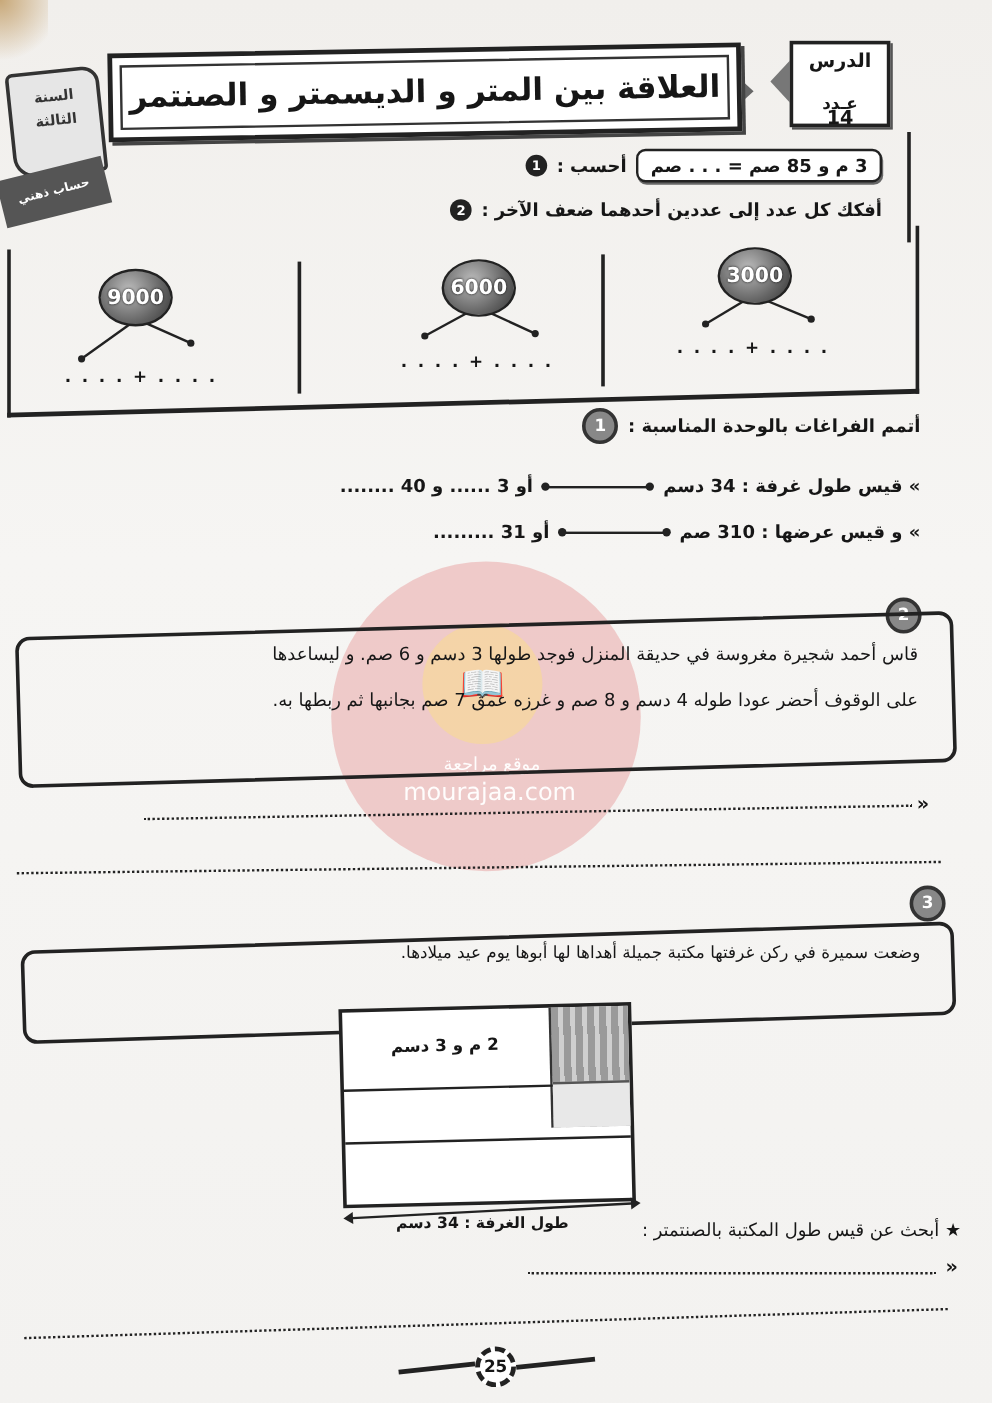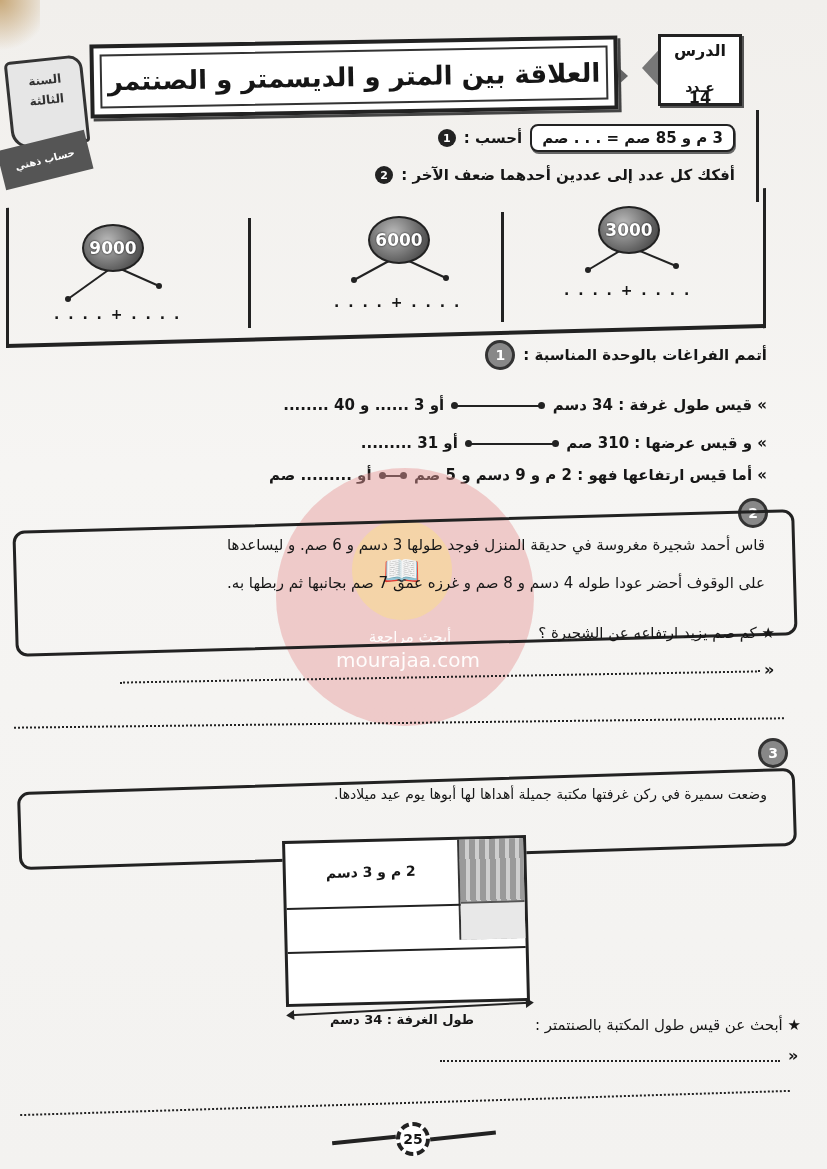--- a/index.html
+++ b/index.html
@@ -165,40 +165,30 @@
     <span>قيس طول غرفة : 34 دسم</span>
     <span class="arrowline"></span>
     <span>أو 3 ...... و 40 ........</span>
   </div>
   <div class="abs line rtl" style="top:434px;">
     <span>»</span>
     <span>و قيس عرضها : 310 صم</span>
     <span class="arrowline"></span>
     <span>أو 31 .........</span>
   </div>
-  <div class="abs line rtl" style="top:466px; right:60px;">
-    <span>»</span>
-    <span>أما قيس ارتفاعها فهو : 2 م و 9 دسم و 5 صم</span>
-    <span class="arrowline" style="width:24px;"></span>
-    <span>أو ......... صم</span>
-  </div>
 
   <div class="abs wm"></div>
   <div class="abs wm-inner">📖</div>
-  <div class="abs wm-text1">أبحث مراجعة</div>
+  <div class="abs wm-text1">موقع مراجعة</div>
   <div class="abs wm-text2">mourajaa.com</div>
 
   <span class="abs ex-badge" style="left:738px; top:498px;">2</span>
   <div class="abs ex2-box"></div>
   <div class="abs ex2-text rtl" style="top:536px;">قاس أحمد شجيرة مغروسة في حديقة المنزل فوجد طولها 3 دسم و 6 صم. و ليساعدها</div>
   <div class="abs ex2-text rtl" style="top:574px;">على الوقوف أحضر عودا طوله 4 دسم و 8 صم و غرزه عمق 7 صم بجانبها ثم ربطها به.</div>
-  <div class="abs ex2-text rtl" style="top:624px; right:52px;">
-    <span>★</span>
-    <span>كم صم يزيد ارتفاعه عن الشجيرة ؟</span>
-  </div>
   <div class="abs bold" style="left:764px; top:660px; font-size:16px;">»</div>
   <div class="dotted" style="left:120px; top:676px; width:640px; transform:rotate(-1deg);"></div>
   <div class="dotted" style="left:14px; top:722px; width:770px; transform:rotate(-0.7deg);"></div>
 
   <span class="abs ex-badge" style="left:758px; top:738px;">3</span>
   <div class="abs ex3-box"></div>
   <div class="abs ex2-text rtl" style="top:786px; right:60px; font-size:14px;">وضعت سميرة في ركن غرفتها مكتبة جميلة أهداها لها أبوها يوم عيد ميلادها.</div>
 
   <div class="abs diagram">
     <div class="shelf">

